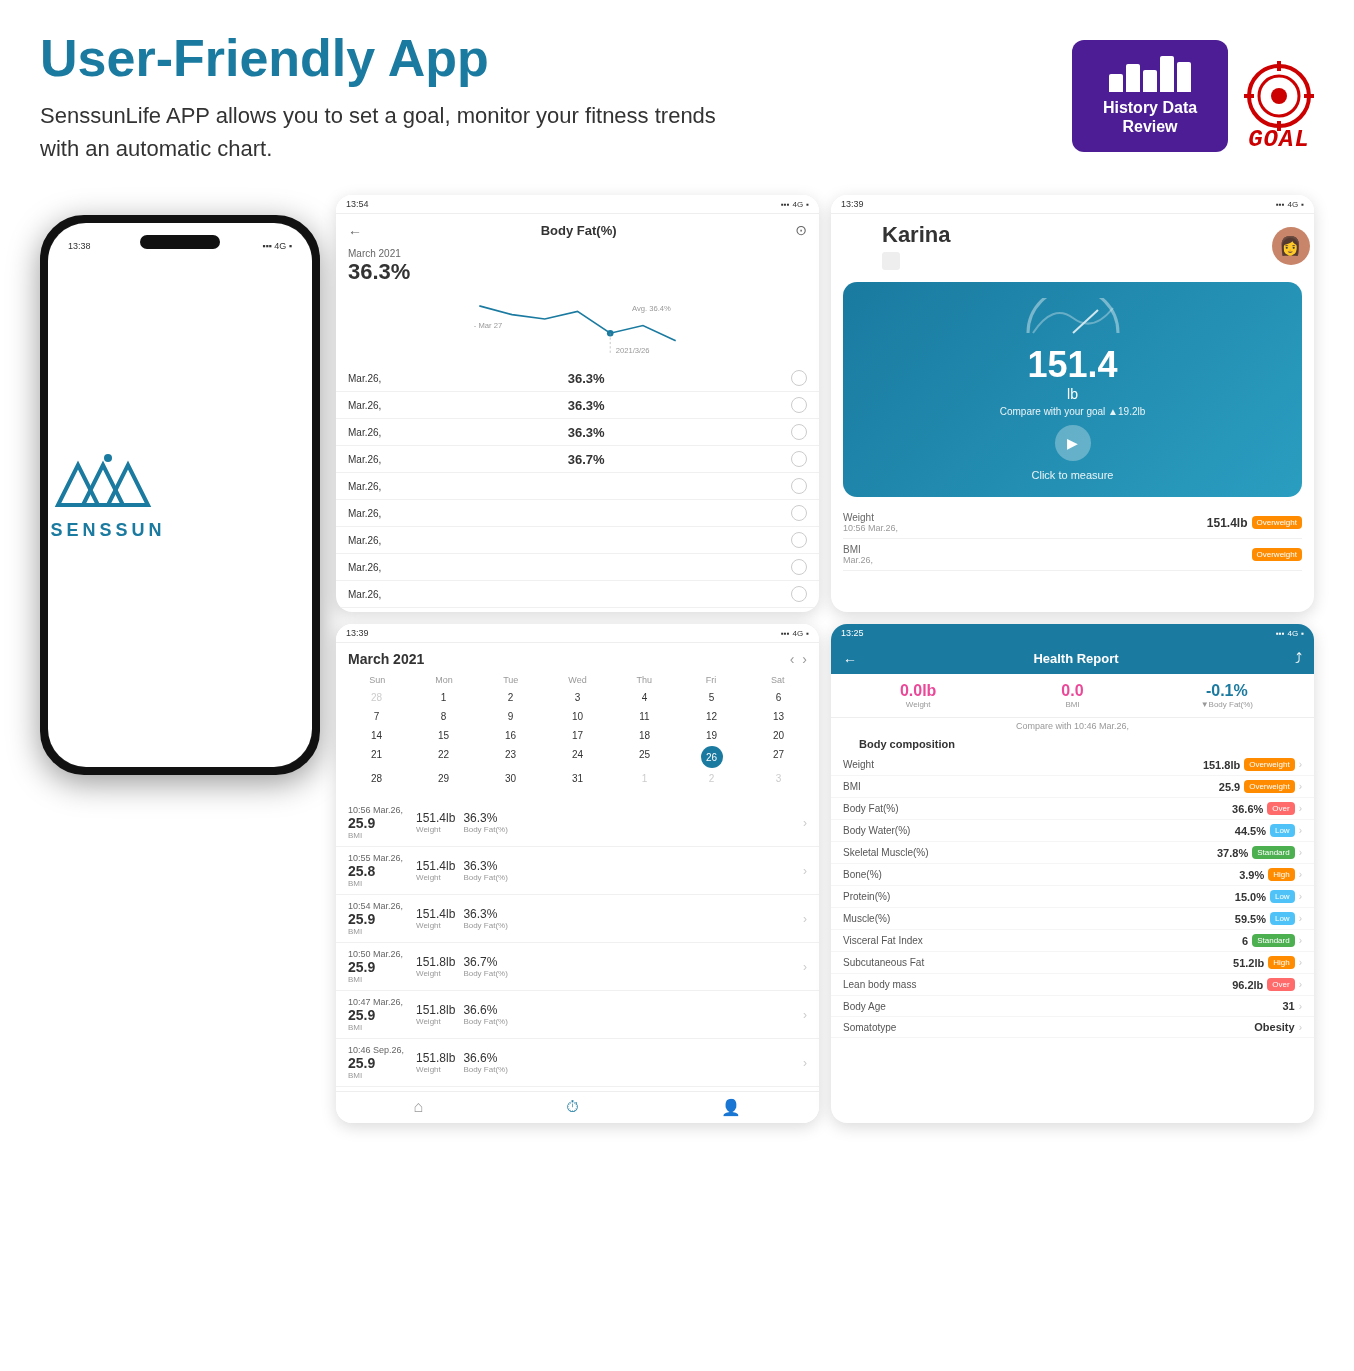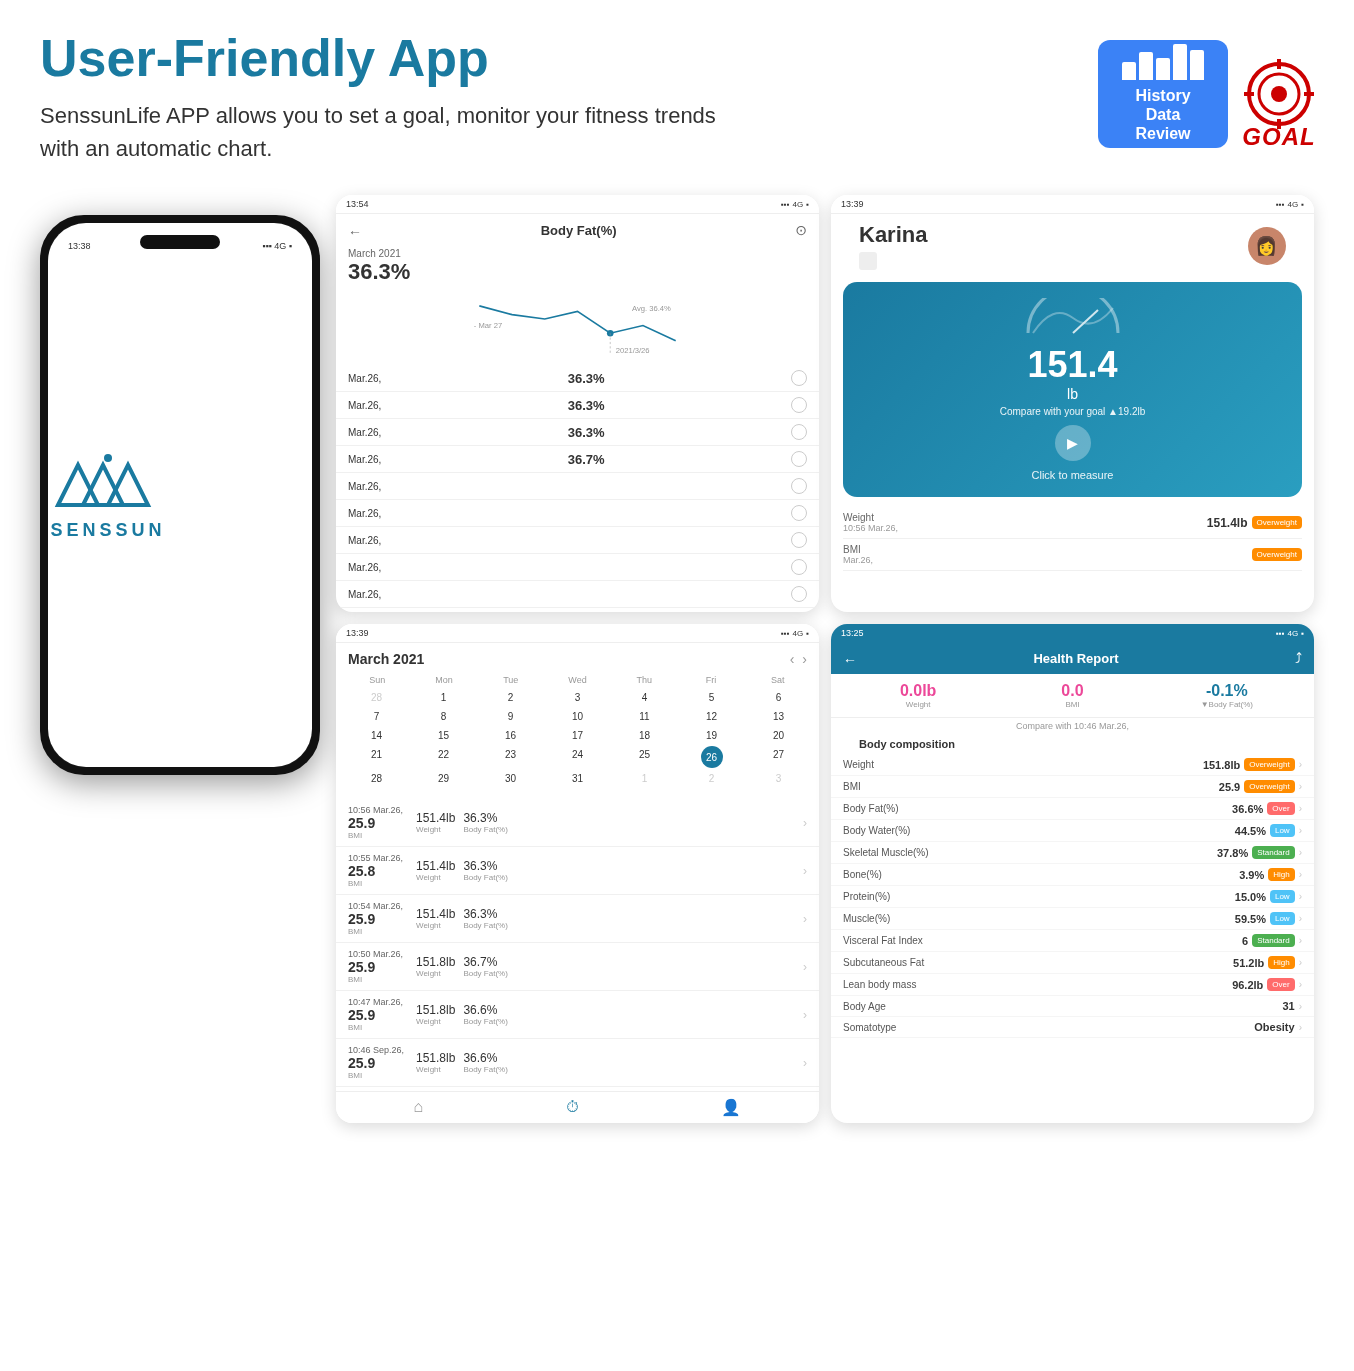--- a/index.html
+++ b/index.html
@@ -42,29 +42,29 @@
     }
 
     .header-badges {
       display: flex;
       align-items: center;
       gap: 16px;
       margin-top: 10px;
     }
 
     .history-badge {
-      background: #3b82f6;
+      background: #4c1d95;
       color: #fff;
       border-radius: 12px;
-      padding: 4px 18px;
+      padding: 16px 18px;
       display: flex;
       flex-direction: column;
       align-items: center;
       gap: 6px;
-      width: 130px;
+      width: 156px;
     }
 
     .history-badge-icon {
       display: flex;
       gap: 3px;
       align-items: flex-end;
       height: 36px;
     }
 
     .bar {
@@ -78,20 +78,21 @@
       font-weight: bold;
       text-align: center;
       line-height: 1.2;
     }
 
     .goal-icon {
       position: relative;
       display: inline-flex;
       align-items: flex-start;
       justify-content: center;
+      font-family: Liberation Mono, monospace;
     }
 
     
     .screenshots-area {
       display: flex;
       gap: 16px;
       align-items: flex-start;
       position: relative;
     }
 
@@ -237,24 +238,25 @@
     .bf-circle { width: 16px; height: 16px; border-radius: 50%; border: 1.5px solid #ccc; background: #fff; }
 
     
     .screen-karina {
       grid-column: 2;
       grid-row: 1;
       background: #fff;
     }
 
     .karina-header {
-      padding: 8px 28px;
+      padding: 8px 4px;
       display: flex;
       justify-content: space-between;
       align-items: center;
+      margin-left: 47px;
     }
 
     .karina-name { font-size: 22px; font-weight: bold; color: #333; }
 
     .karina-avatar {
       width: 38px;
       height: 38px;
       border-radius: 50%;
       background: #c8856a;
       overflow: hidden;

